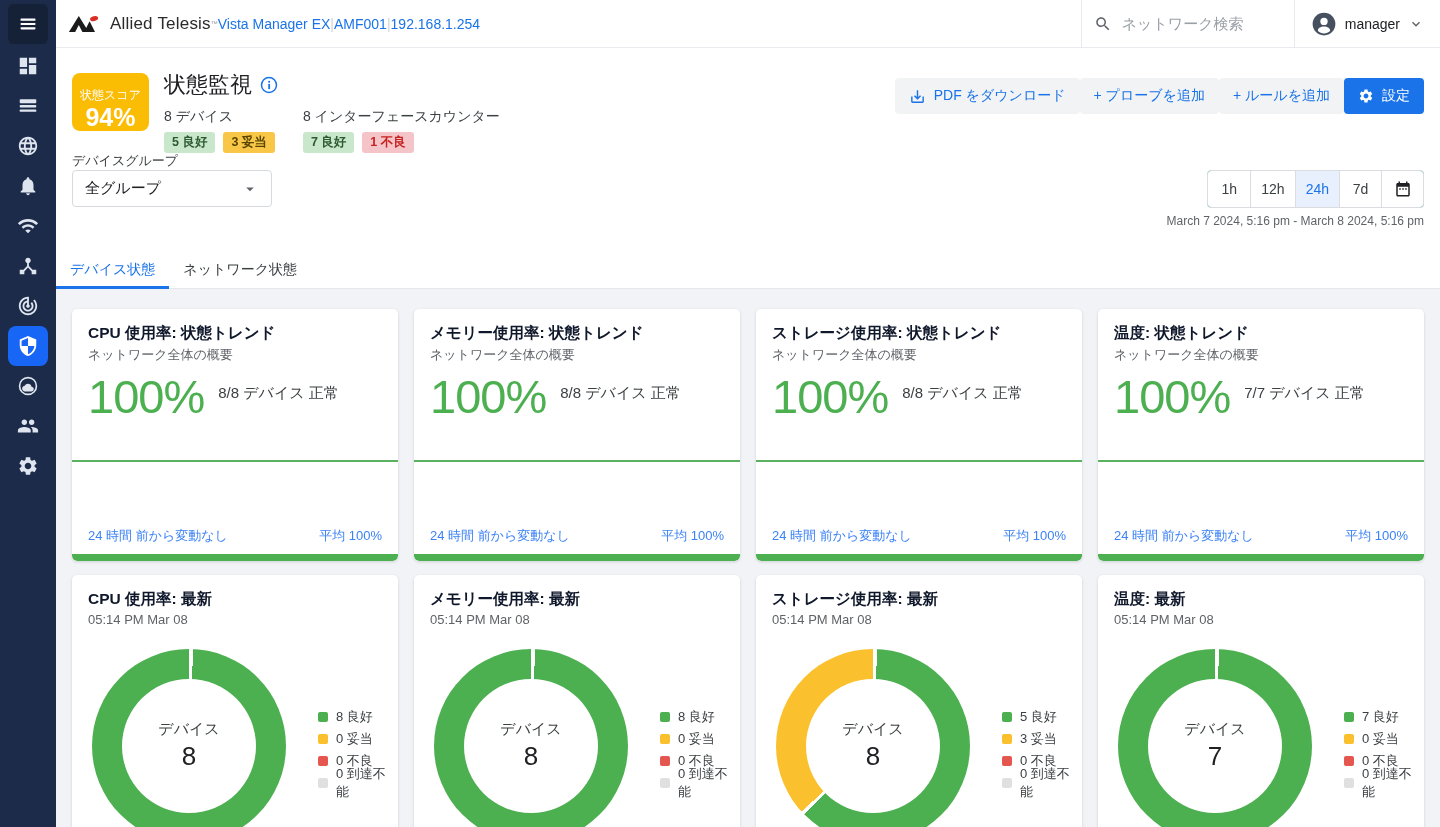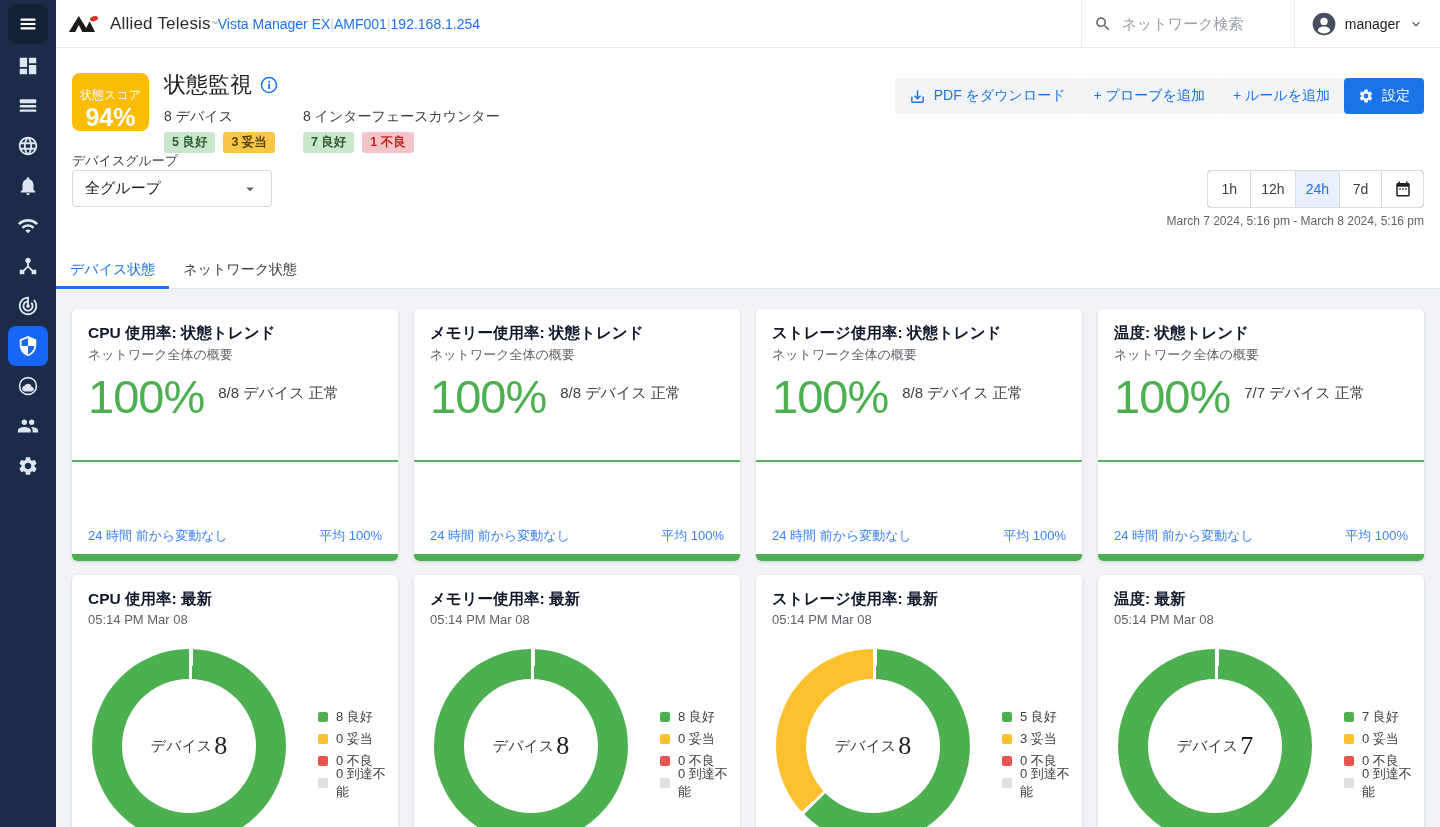--- a/index.html
+++ b/index.html
@@ -94,21 +94,21 @@
   .big-devices { font-size:15px; color:#3c4043; margin-left:14px; margin-top:-6px; }
   .trend-line { position:absolute; left:0; right:0; top:151px; height:2px; background:#5cb160; }
   .card-footer { position:absolute; top:218px; left:16px; right:16px; display:flex; justify-content:space-between;
     font-size:13px; color:#3b82f6; }
   .green-bar { position:absolute; left:0; right:0; bottom:0; height:7px; background:#4caf50;
     border-radius:0 0 5px 5px; }
 
   .donut-wrap { position:absolute; top:74px; left:20px; right:10px; display:flex; }
   .donut { width:194px; height:194px; border-radius:50%; position:relative; flex:none; }
   .donut-hole { position:absolute; inset:30px; background:#fff; border-radius:50%;
-    display:flex; align-items:center; justify-content:center; gap:2px;font-family:Liberation Serif, serif; }
+    display:flex; flex-direction:column; align-items:center; justify-content:center; gap:2px; }
   .donut-label { font-size:15px; color:#3c4043; }
   .donut-num { font-size:26px; color:#202124; }
   .legend { margin-left:32px; margin-top:60px; display:flex; flex-direction:column; gap:7px; }
   .legend-item { display:flex; align-items:center; gap:8px; font-size:13px; color:#3c4043; height:15px; }
   .sq { width:10px; height:10px; border-radius:2px; flex:none; }
   .sq-good { background:#4caf50; } .sq-fair { background:#fbc02d; }
   .sq-bad { background:#e5564f; } .sq-un { background:#e0e0e0; }
 </style>
 </head>
 <body>

